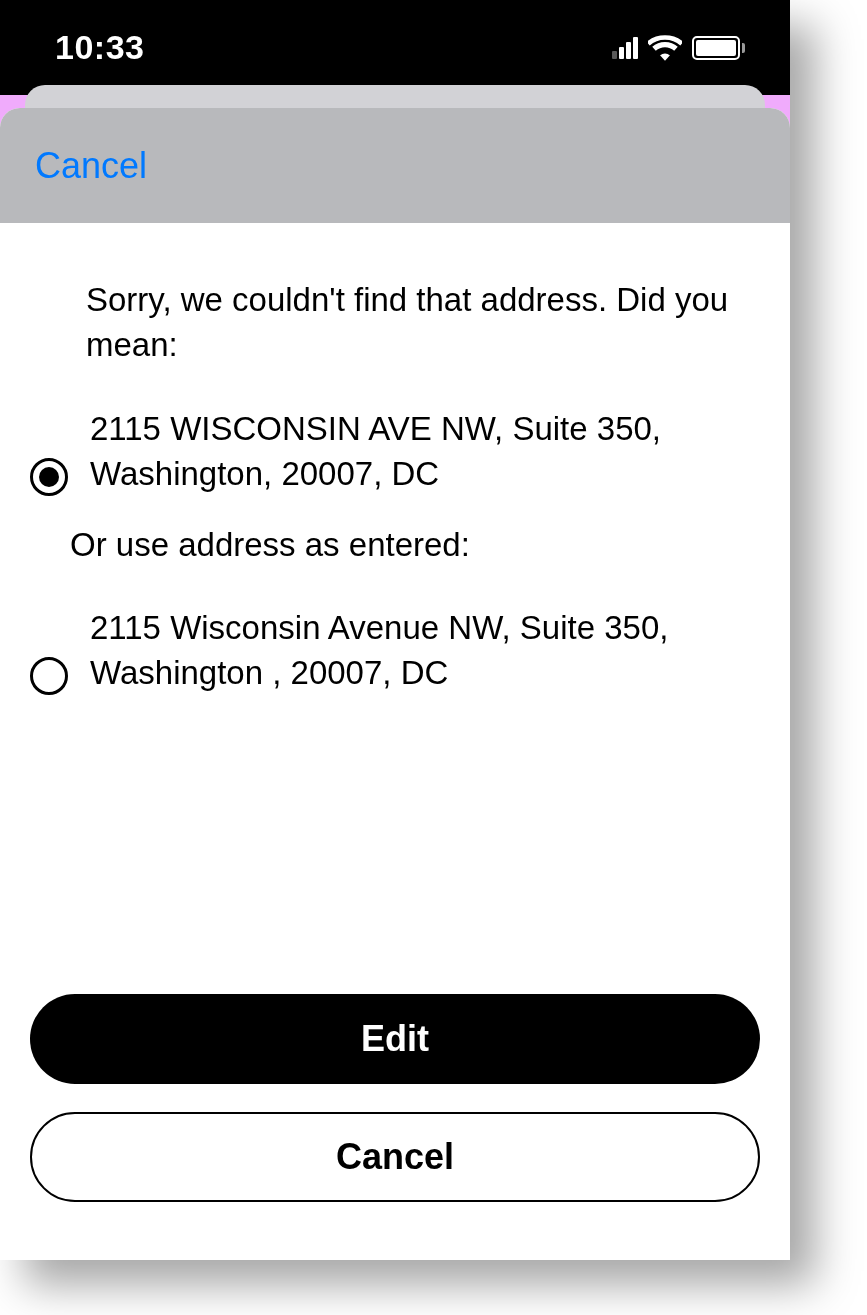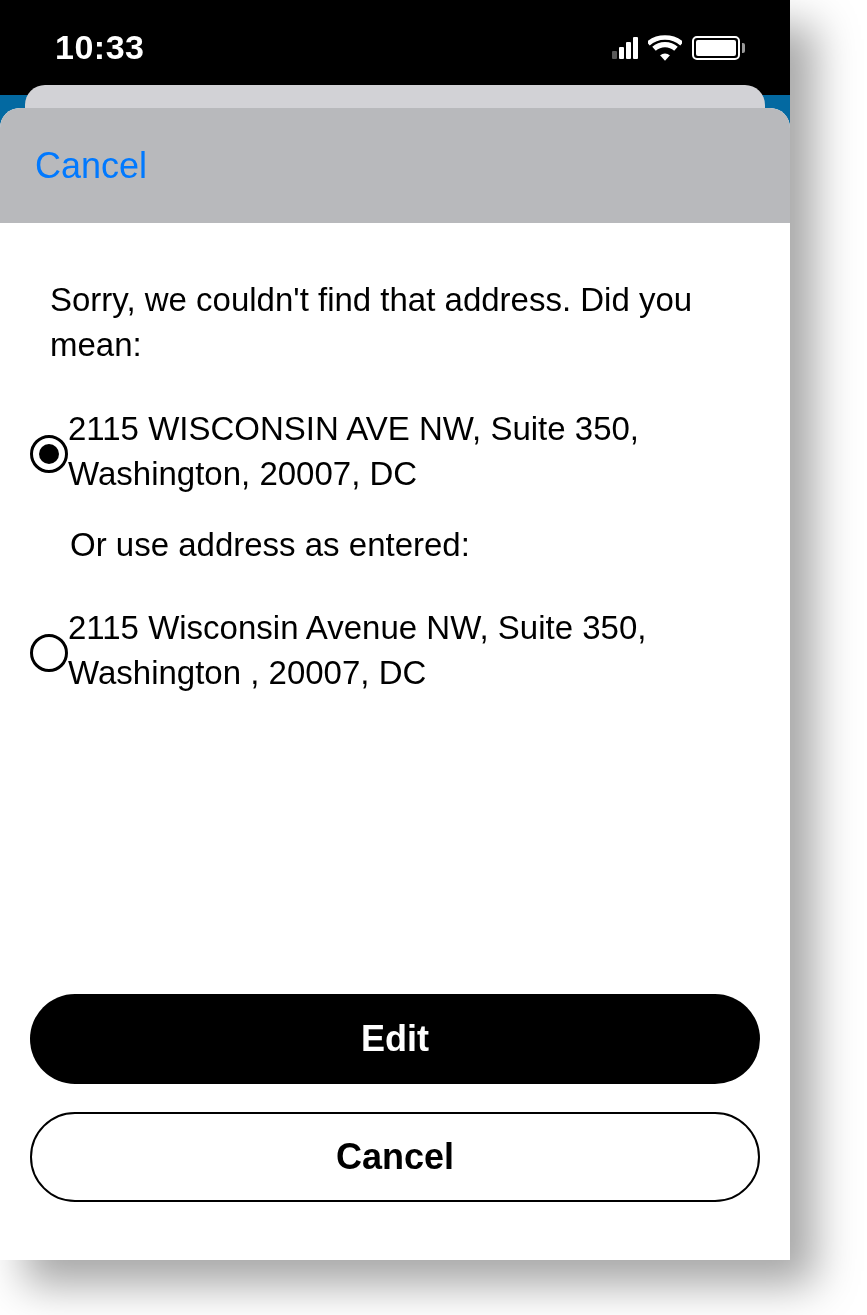--- a/index.html
+++ b/index.html
@@ -13,21 +13,21 @@
       width: 867px;
       height: 1315px;
       position: relative;
     }
     .device-frame {
       position: absolute;
       top: 0;
       left: 0;
       width: 790px;
       height: 1260px;
-      background: #0369a1;
+      background: #f0abfc;
       box-shadow: 25px 25px 40px rgba(0,0,0,0.35);
       text-decoration: underline;
     }
     .status-bar {
       background: #000;
       color: #fff;
       height: 95px;
       display: flex;
       align-items: center;
       justify-content: space-between;
@@ -125,27 +125,28 @@
     .page-title {
       font-size: 50px;
       font-weight: 800;
       letter-spacing: -1px;
       margin-bottom: 55px;
       color: #000;
     }
     .prompt-text {
       font-size: 33px;
       color: #000;
-      margin-left: 20px;
+      margin-left: 56px;
       margin-bottom: 40px;
       line-height: 1.35;
     }
     .radio-row {
       display: flex;
-      align-items: center;
+      align-items: flex-end;
+      gap: 22px;
       margin-bottom: 30px;
     }
     .radio-circle {
       width: 38px;
       height: 38px;
       border: 3px solid #000;
       border-radius: 50%;
       flex-shrink: 0;
       display: flex;
       align-items: center;

